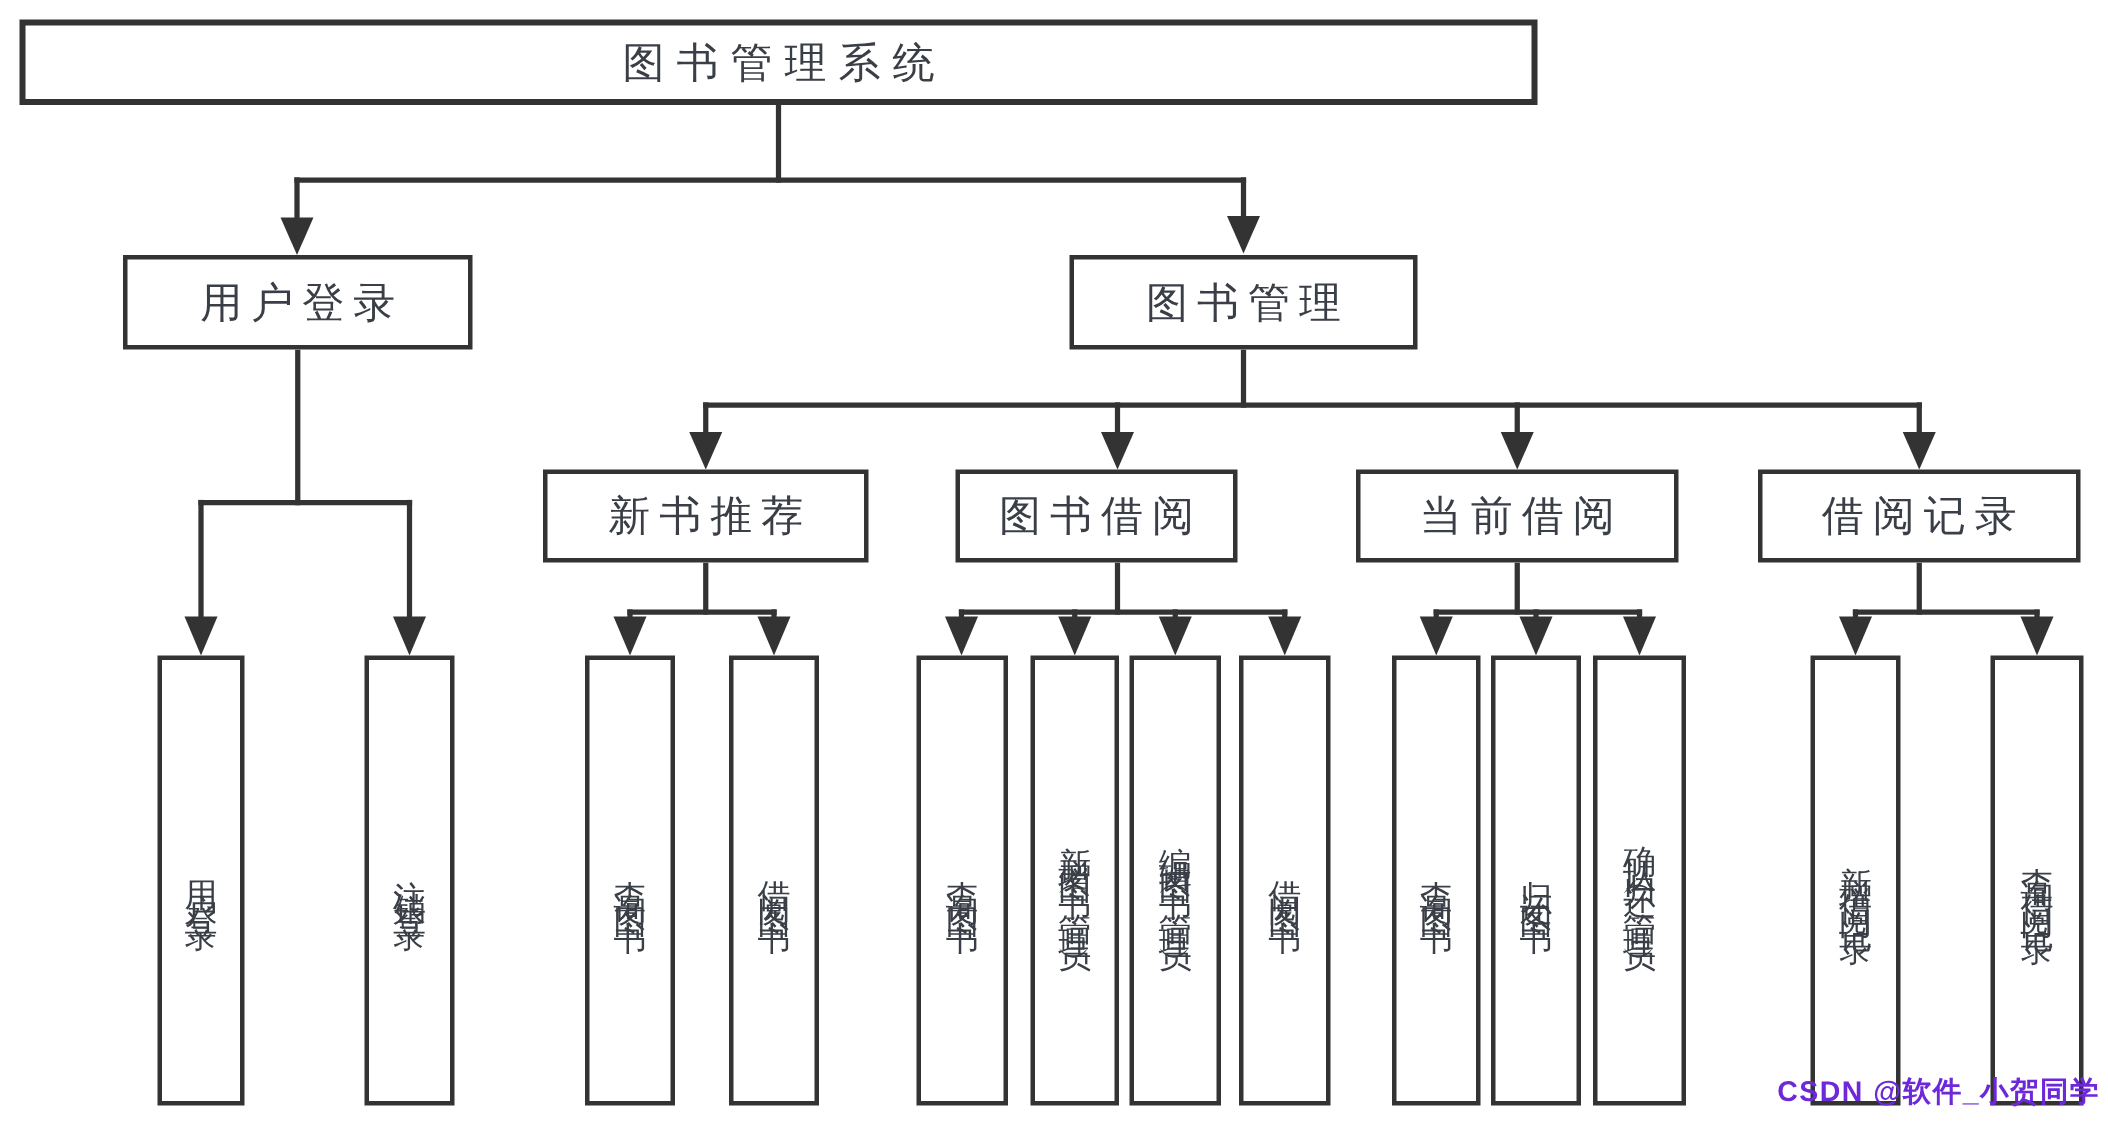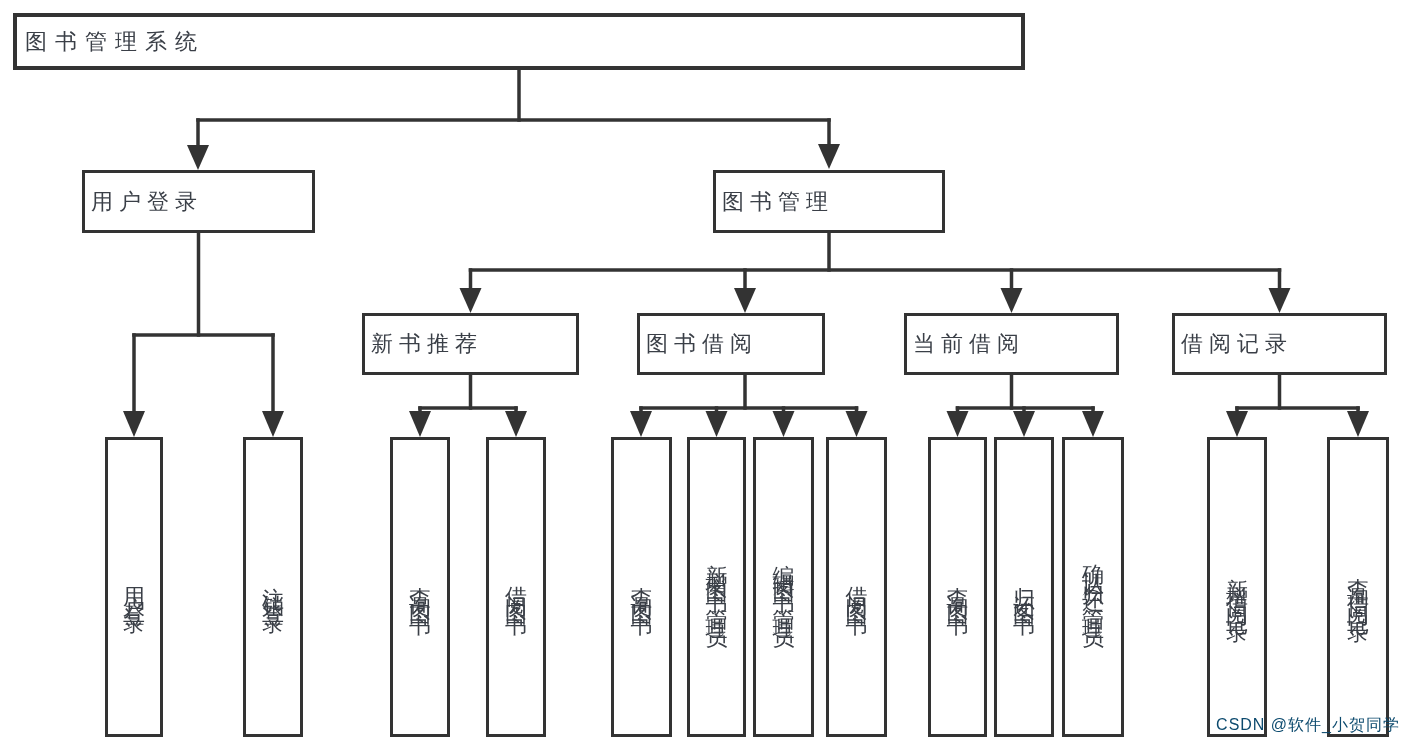--- a/index.html
+++ b/index.html
@@ -9,23 +9,23 @@
     background:#ffffff;
     font-family:"Liberation Sans","DejaVu Sans",sans-serif;
     overflow:hidden;
   }
   .wires { position:absolute; left:0; top:0; }
   .node {
     position:absolute;
     box-sizing:border-box;
     background:#ffffff;
     border:3px solid #333333;
-    display:flex; align-items:center; 
+    display:flex; align-items:center; justify-content:center;
     color:#3a3f47;
-    font-size:22px;
+    font-size:28px;
     letter-spacing:6px;
     z-index:2;
   }
   .node .lbl { text-indent:6px; white-space:nowrap; }
   .node.root { border-width:4px; letter-spacing:8px; }
   .node.root .lbl { text-indent:8px; }
   .leaf {
     position:absolute;
     box-sizing:border-box;
     background:#ffffff;
@@ -39,24 +39,25 @@
     writing-mode:vertical-rl;
     text-orientation:mixed;
     white-space:nowrap;
     color:#3a3f47;
     font-size:22px;
     letter-spacing:9px;
   }
   .watermark {
     position:absolute;
     top:715px; right:5px;
-    color:#0c4a6e;
-    font-size:16px;
+    color:#6d28d9;
+    font-size:19px;
     letter-spacing:1px;
     z-index:3;
+    font-weight:bold;
   }
 </style>
 </head>
 <body>
 
 <div class="canvas">
 
   <svg class="wires" width="1405" height="747" viewBox="0 0 1405 747" fill="none" stroke="#333333" stroke-width="3.5">
 
     <g>

